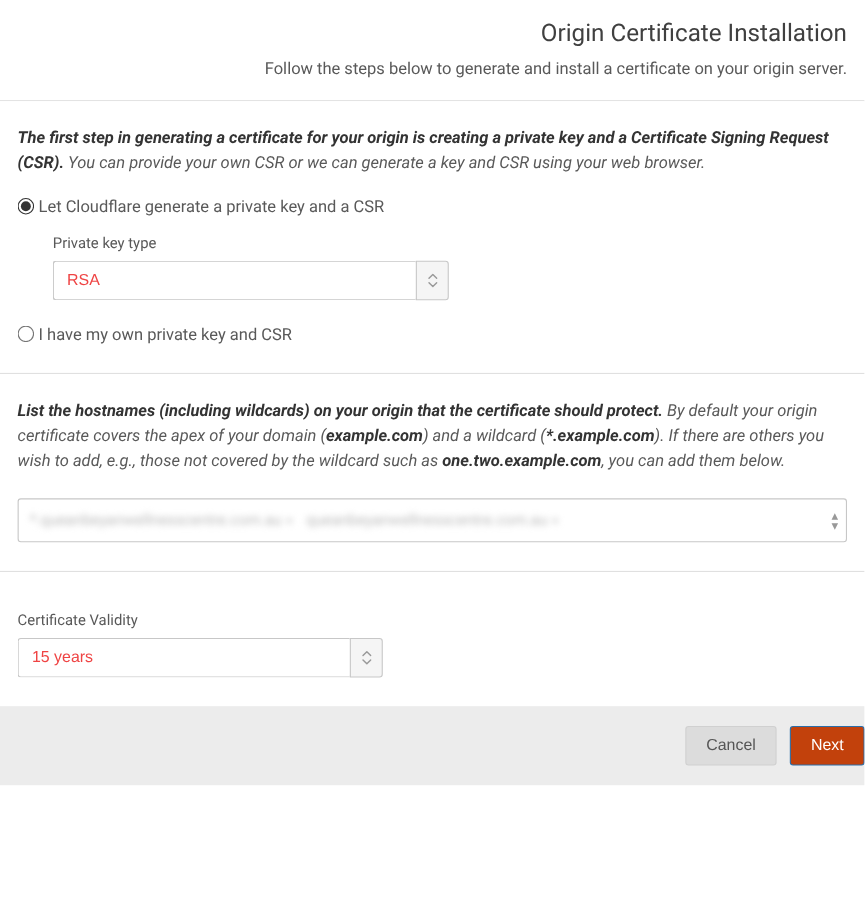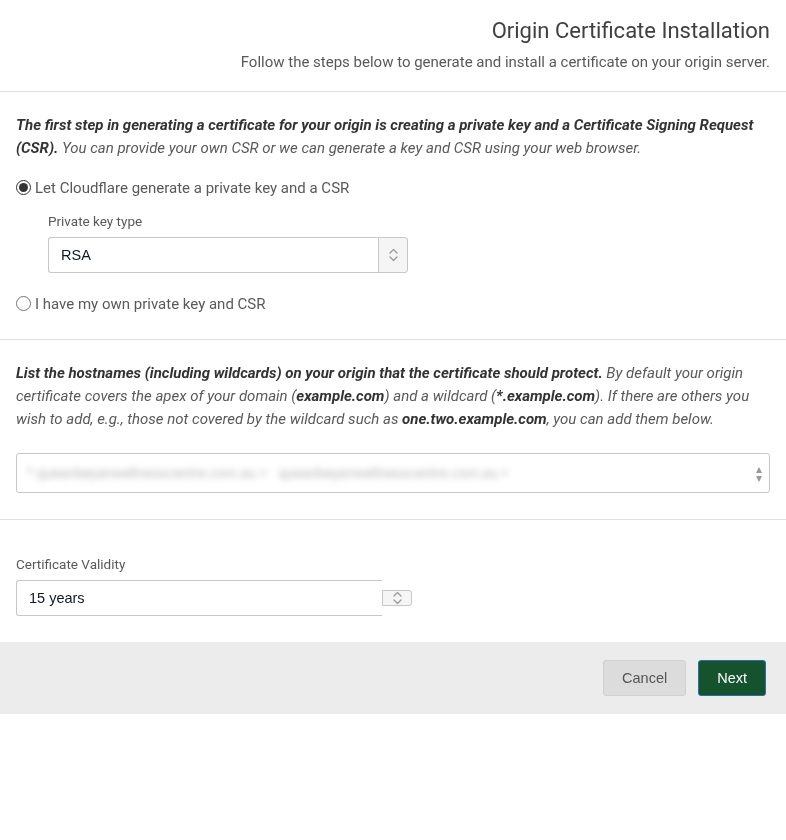--- a/index.html
+++ b/index.html
@@ -72,21 +72,21 @@
     width: 360px;
   }
   .select-wrap input {
     flex: 1;
     height: 36px;
     border: 1px solid #c7c7c7;
     border-right: none;
     border-radius: 3px 0 0 3px;
     padding: 0 12px;
     font-size: 14.5px;
-    color: #0f172a;
+    color: #ef4444;
     background: #fff;
   }
   .select-wrap .stepper {
     width: 30px;
     border: 1px solid #c7c7c7;
     border-radius: 0 3px 3px 0;
     background: #f5f5f5;
     display: flex;
     align-items: center;
     justify-content: center;
@@ -123,47 +123,47 @@
     transform: translateY(-50%);
     font-size: 12px;
     color: #999;
     line-height: 0.7;
     display: flex;
     flex-direction: column;
     cursor: pointer;
   }
   .footer {
     background: #ececec;
-    padding: 18px 20px;
+    padding: 18px 0;
     display: flex;
     justify-content: flex-end;
     gap: 12px;
   }
   .btn {
     height: 36px;
     padding: 0 18px;
     border-radius: 3px;
     font-size: 14.5px;
     border: 1px solid transparent;
     cursor: pointer;
   }
   .btn-cancel {
     background: #dcdcdc;
     color: #555;
     border-color: #d0d0d0;
   }
   .btn-next {
-    background: #14532d;
+    background: #c2410c;
     color: #fff;
     border-color: #2a6ea9;
   }
   .validity-wrap {
     margin-top: 14px;
   }
-  .validity-wrap .select-wrap { width: 396px; align-items: center; }
+  .validity-wrap .select-wrap { width: 332px; }
 </style>
 </head>
 <body>
 
 <div class="header">
   <h1>Origin Certificate Installation</h1>
   <p>Follow the steps below to generate and install a certificate on your origin server.</p>
 </div>
 
 <div class="section">

